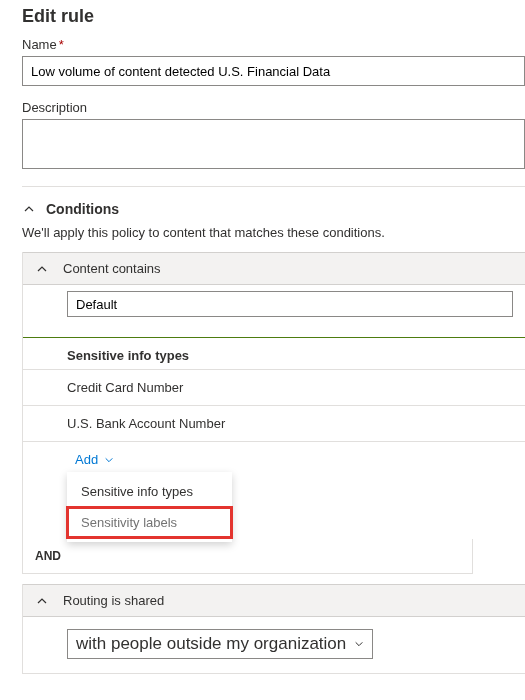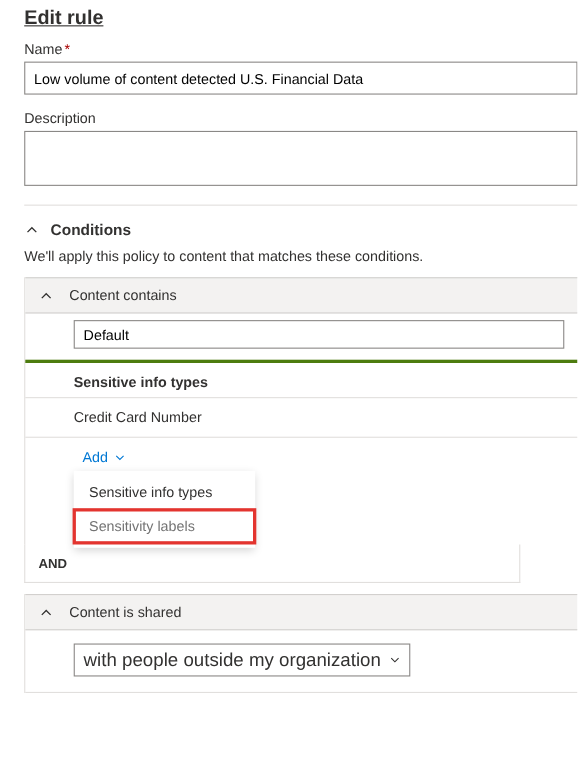--- a/index.html
+++ b/index.html
@@ -5,21 +5,21 @@
   * { box-sizing: border-box; }
   html, body {
     margin: 0; padding: 0;
     font-family: "Segoe UI", Arial, sans-serif;
     font-size: 13px;
     color: #323130;
     background: #fff;
     width: 525px;
   }
   .page { padding: 0 0 20px 22px; width: 525px; }
-  h2.title { font-size: 18px; font-weight: 600; margin: 6px 0 10px 0; text-decoration: underline; }
+  h2.title { font-size: 18px; font-weight: 600; margin: 6px 0 10px 0; }
   .field-label { font-size: 13px; margin-bottom: 4px; }
   .req { color: #a80000; margin-left: 2px; }
   .text-input {
     width: 503px; 
     height: 30px;
     border: 1px solid #8a8886;
     padding: 4px 8px;
     font-size: 13px;
     background: #fff;
   }
@@ -47,22 +47,22 @@
   }
   .panel-head {
     background: #f3f2f1;
     border-top: 1px solid #d2d0ce;
     border-bottom: 1px solid #d2d0ce;
     display: flex; align-items: center; gap: 14px;
     padding: 8px 12px;
     font-weight: 400; font-size: 13px;
   }
   .default-row {
-    border-bottom: 3px solid #4d7c0f;
-    padding: 6px 12px 10px 44px;
+    border-bottom: 1px solid #4d7c0f;
+    padding: 6px 12px 20px 44px;
   }
   .default-input {
     width: 100%;
     height: 26px;
     border: 1px solid #8a8886;
     padding: 3px 8px;
     font-size: 13px;
   }
   .subgroup-label {
     padding: 10px 12px 6px 44px;
@@ -161,20 +161,21 @@
             <path d="M2 8 L6 4 L10 8" stroke="#323130" stroke-width="1.2" fill="none"></path>
           </svg>
       </span>
       <span>Content contains</span>
     </div>
     <div class="default-row">
       <input type="text" class="default-input" value="Default" style="">
     </div>
     <div class="subgroup-label">Sensitive info types</div>
     <div class="type-row">Credit Card Number</div>
+    <div class="type-row">U.S. Bank Account Number</div>
     <div class="add-row">
       <span class="add-link">
         <span>Add</span>
         <span>
           <svg width="10" height="10" viewBox="0 0 12 12">
               <path d="M2 4 L6 8 L10 4" stroke="#0078d4" stroke-width="1.2" fill="none"></path>
             </svg>
         </span>
       </span>
       <div class="dropdown-menu">
@@ -188,21 +189,21 @@
   <div class="and-bar">AND</div>
 
   
   <div class="panel">
     <div class="panel-head">
       <span class="chev">
         <svg width="12" height="12" viewBox="0 0 12 12">
             <path d="M2 8 L6 4 L10 8" stroke="#323130" stroke-width="1.2" fill="none"></path>
           </svg>
       </span>
-      <span>Content is shared</span>
+      <span>Routing is shared</span>
     </div>
     <div class="shared-body">
       <div class="select-wrap">
         <span>with people outside my organization</span>
         <span>
           <svg width="10" height="10" viewBox="0 0 12 12">
               <path d="M2 4 L6 8 L10 4" stroke="#323130" stroke-width="1.2" fill="none"></path>
             </svg>
         </span>
       </div>

